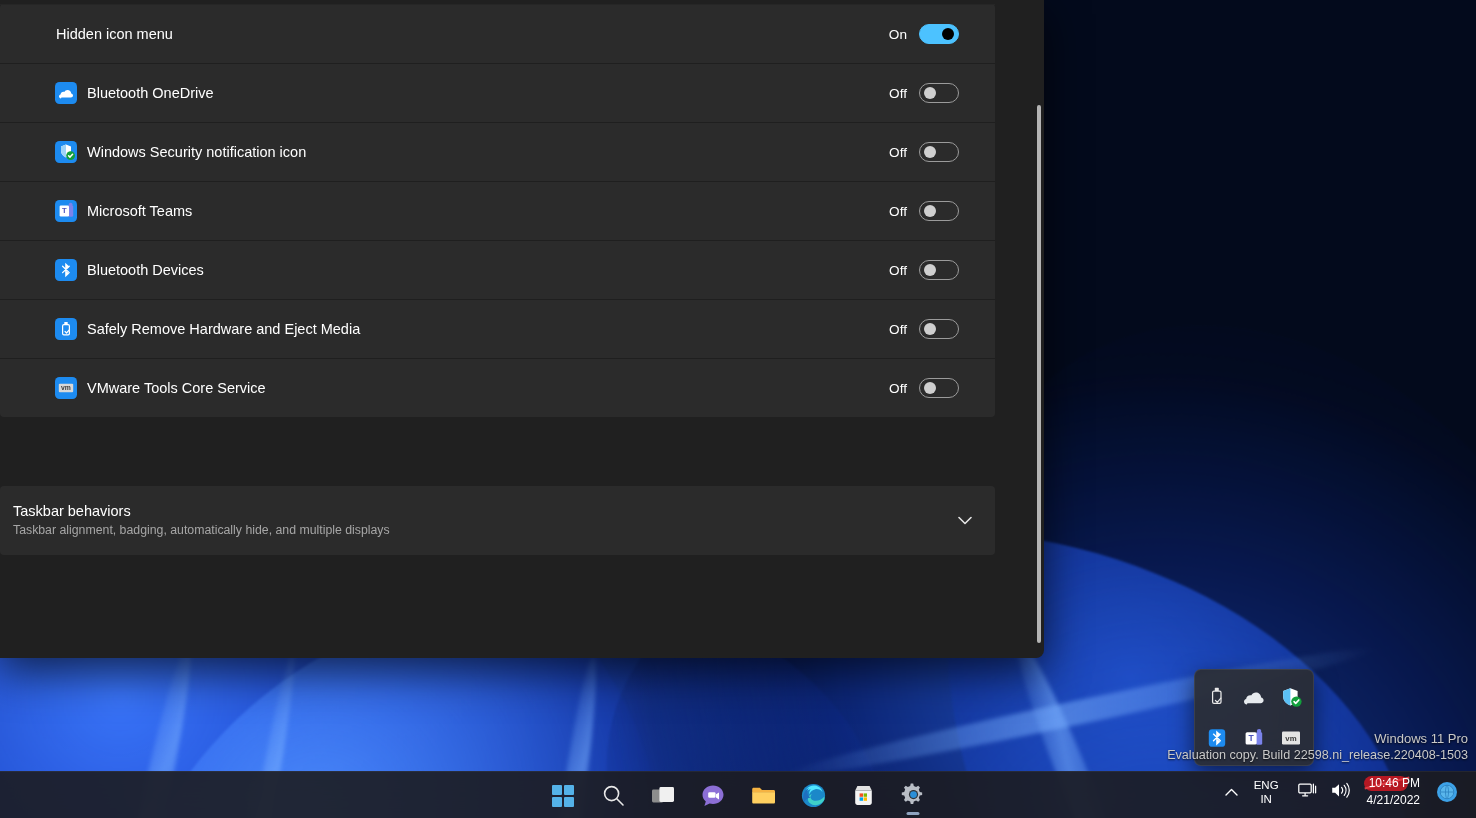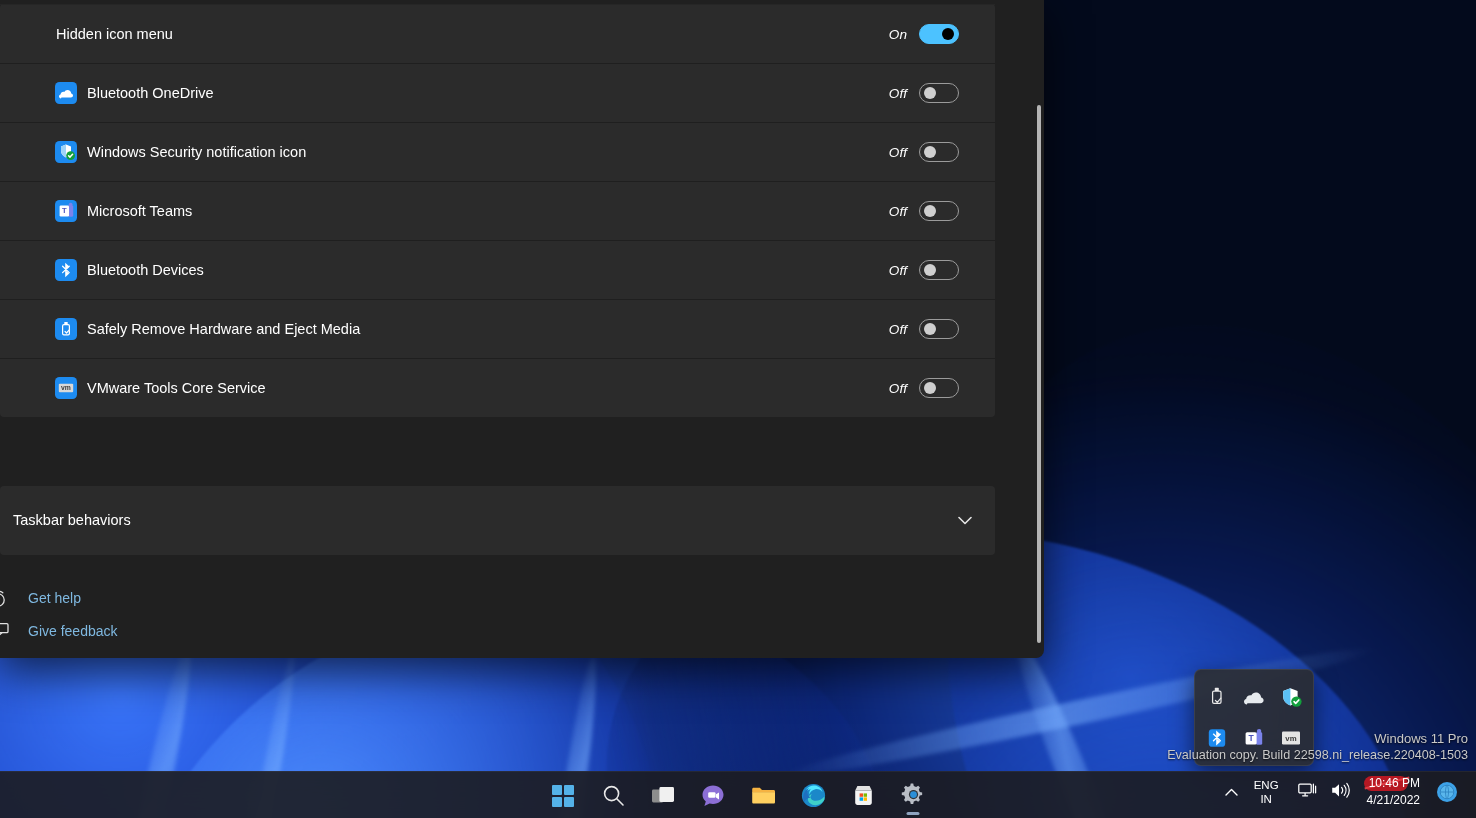--- a/index.html
+++ b/index.html
@@ -141,21 +141,20 @@
     font-size: 12.3px;
     color: #a6a6a6;
     line-height: 17px;
     margin-top: 1px;
   }
   .toggle-wrap {
     display: flex;
     align-items: center;
     gap: 12px;
     flex-shrink: 0;
-    font-style: italic;
   }
   .toggle-label {
     font-size: 13.6px;
     color: #ffffff;
     min-width: 22px;
     text-align: right;
   }
   .switch {
     width: 40px; height: 20px;
     border-radius: 10px;
@@ -521,52 +520,30 @@
               <div class="knob"></div>
             </div>
         </div>
       </div>
     </div>
 
     <div class="card" style="top:486px;">
       <div class="expander-header">
         <div class="expander-text">
           <div class="expander-title">Taskbar behaviors</div>
+          <div class="expander-sub">Taskbar alignment, badging, automatically hide, and multiple displays</div>
         </div>
         <div class="chevron">
           <svg width="14" height="9" viewBox="0 0 14 9" fill="none">
               <path d="M1 1.5L7 7.5L13 1.5" stroke="currentColor" stroke-width="1.6" stroke-linecap="round" stroke-linejoin="round"></path>
             </svg>
         </div>
       </div>
     </div>
 
-    <div class="help-links" style="top:581px;">
-      <div class="help-link">
-        <div class="help-icon">
-          <svg width="26" height="20" viewBox="0 0 26 20" fill="none">
-            <circle cx="7" cy="12" r="6.2" stroke="currentColor" stroke-width="1.3" fill="none"></circle>
-            <text x="7" y="15.4" font-family="Liberation Sans, sans-serif" font-size="8.4" fill="currentColor" text-anchor="middle">?</text>
-            <path d="M2 5.2c2.6-2.6 7-2.8 9.8-.4" stroke="currentColor" stroke-width="1.3" fill="none" stroke-linecap="round"></path>
-          </svg>
-        </div>
-        <div class="help-text">Get help</div>
-      </div>
-      <div class="help-link">
-        <div class="help-icon">
-          <svg width="26" height="20" viewBox="0 0 26 20" fill="none">
-            <rect x="5" y="2.6" width="12" height="9" rx="1.2" stroke="currentColor" stroke-width="1.3" fill="none"></rect>
-            <path d="M8.4 11.6L7 15l4.2-3.4" stroke="currentColor" stroke-width="1.3" fill="none" stroke-linejoin="round"></path>
-            <circle cx="2.2" cy="13.4" r="2.4" fill="currentColor"></circle>
-            <path d="M-1.4 19.6c.4-2.1 1.9-3.2 3.6-3.2s3.2 1.1 3.6 3.2" fill="currentColor"></path>
-          </svg>
-        </div>
-        <div class="help-text">Give feedback</div>
-      </div>
-    </div>
 
   </div>
 
   <div id="scrollbar-track">
     <div id="scrollbar-thumb"></div>
   </div>
 </div>
 
 <div id="tray-flyout">
   <div class="tray-cell">

